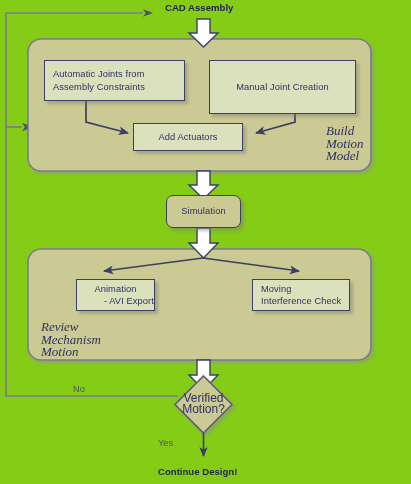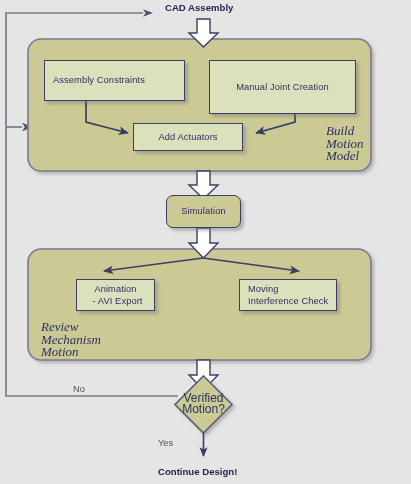--- a/index.html
+++ b/index.html
@@ -7,21 +7,21 @@
     padding: 0;
     background: #ffffff;
   }
   body {
     font-family: "Liberation Sans", sans-serif;
   }
   #canvas {
     position: relative;
     width: 411px;
     height: 484px;
-    background: #e5e5e5;
+    background: #84cc16;
     overflow: hidden;
   }
   .svg-layer {
     position: absolute;
     left: 0;
     top: 0;
     width: 411px;
     height: 484px;
   }
   .node-box {
@@ -148,20 +148,21 @@
     </g>
 
     <g>
       <path d="M203.5,433 L203.5,456" fill="none" stroke="#3b3f63" stroke-width="1.6" marker-end="url(#arrowhead)"></path>
     </g>
   </svg>
 
   <div class="plain-label" style="left:165px; top:2px;">CAD Assembly</div>
 
   <div class="node-box pad-l" style="left:44px; top:60px; width:141px; height:41px;">
+    <div class="line">Automatic Joints from</div>
     <div class="line">Assembly Constraints</div>
   </div>
 
   <div class="node-box center-txt" style="left:209px; top:60px; width:147px; height:54px;">
     <div class="line">Manual Joint Creation</div>
   </div>
 
   <div class="node-box center-txt" style="left:133px; top:123px; width:110px; height:28px;">
     <div class="line">Add Actuators</div>
   </div>
@@ -172,24 +173,24 @@
     <div>Model</div>
   </div>
 
   <div class="node-box center-txt" style="left:166px; top:195px; width:75px; height:33px; border-radius:7px;
               background:#ccca94; border-color:#3b3f63;">
     <div class="line">Simulation</div>
   </div>
 
   <div class="node-box center-txt" style="left:52px; top:279px; width:79px; height:32px;margin-left:24px;">
     <div class="line">Animation</div>
-    <div class="line" style="text-align:center; padding-left:4px;">-   AVI Export</div>
-  </div>
-
-  <div class="node-box pad-l" style="left:239px; top:279px; width:98px; height:32px;">
+    <div class="line" style="text-align:right; padding-left:4px;">-   AVI Export</div>
+  </div>
+
+  <div class="node-box pad-l" style="left:252px; top:279px; width:98px; height:32px;">
     <div class="line">Moving</div>
     <div class="line">Interference Check</div>
   </div>
 
   <div class="group-label" style="left:41px; top:321px;">
     <div>Review</div>
     <div>Mechanism</div>
     <div>Motion</div>
   </div>
 

